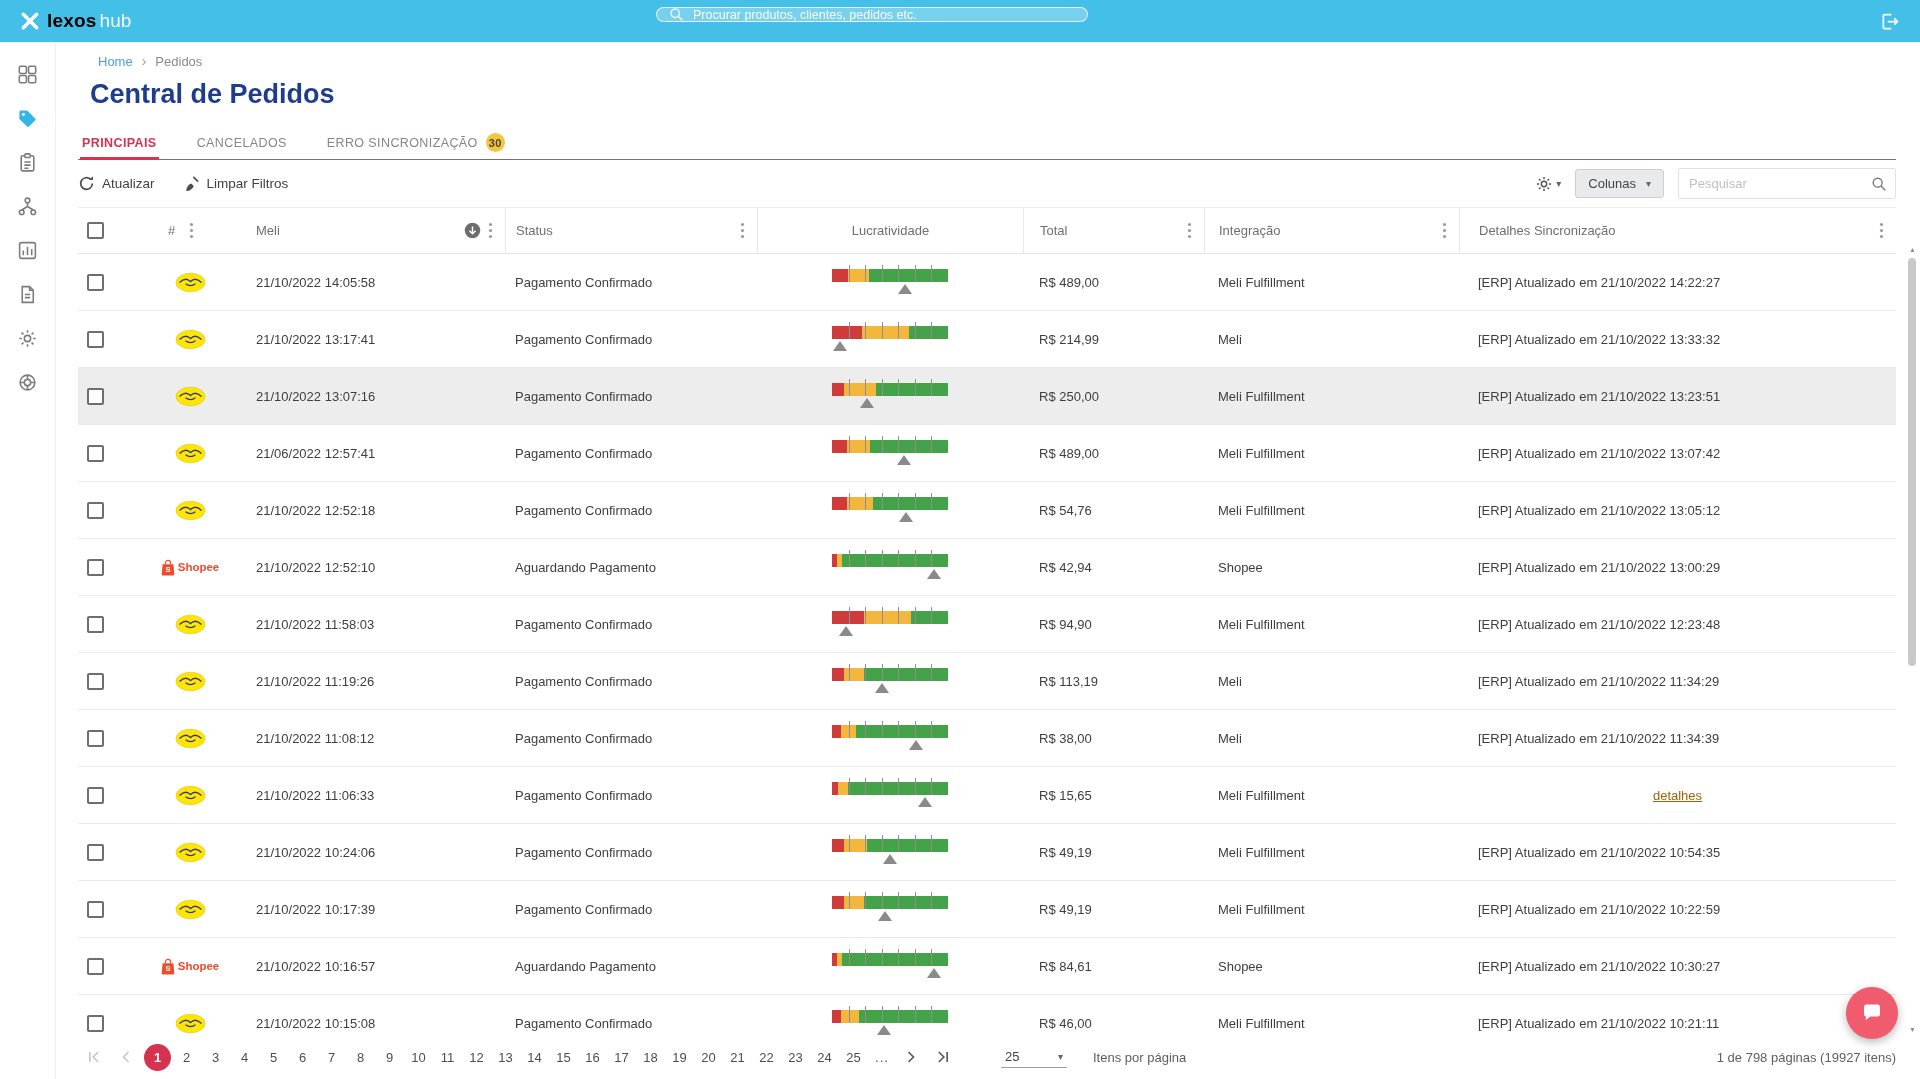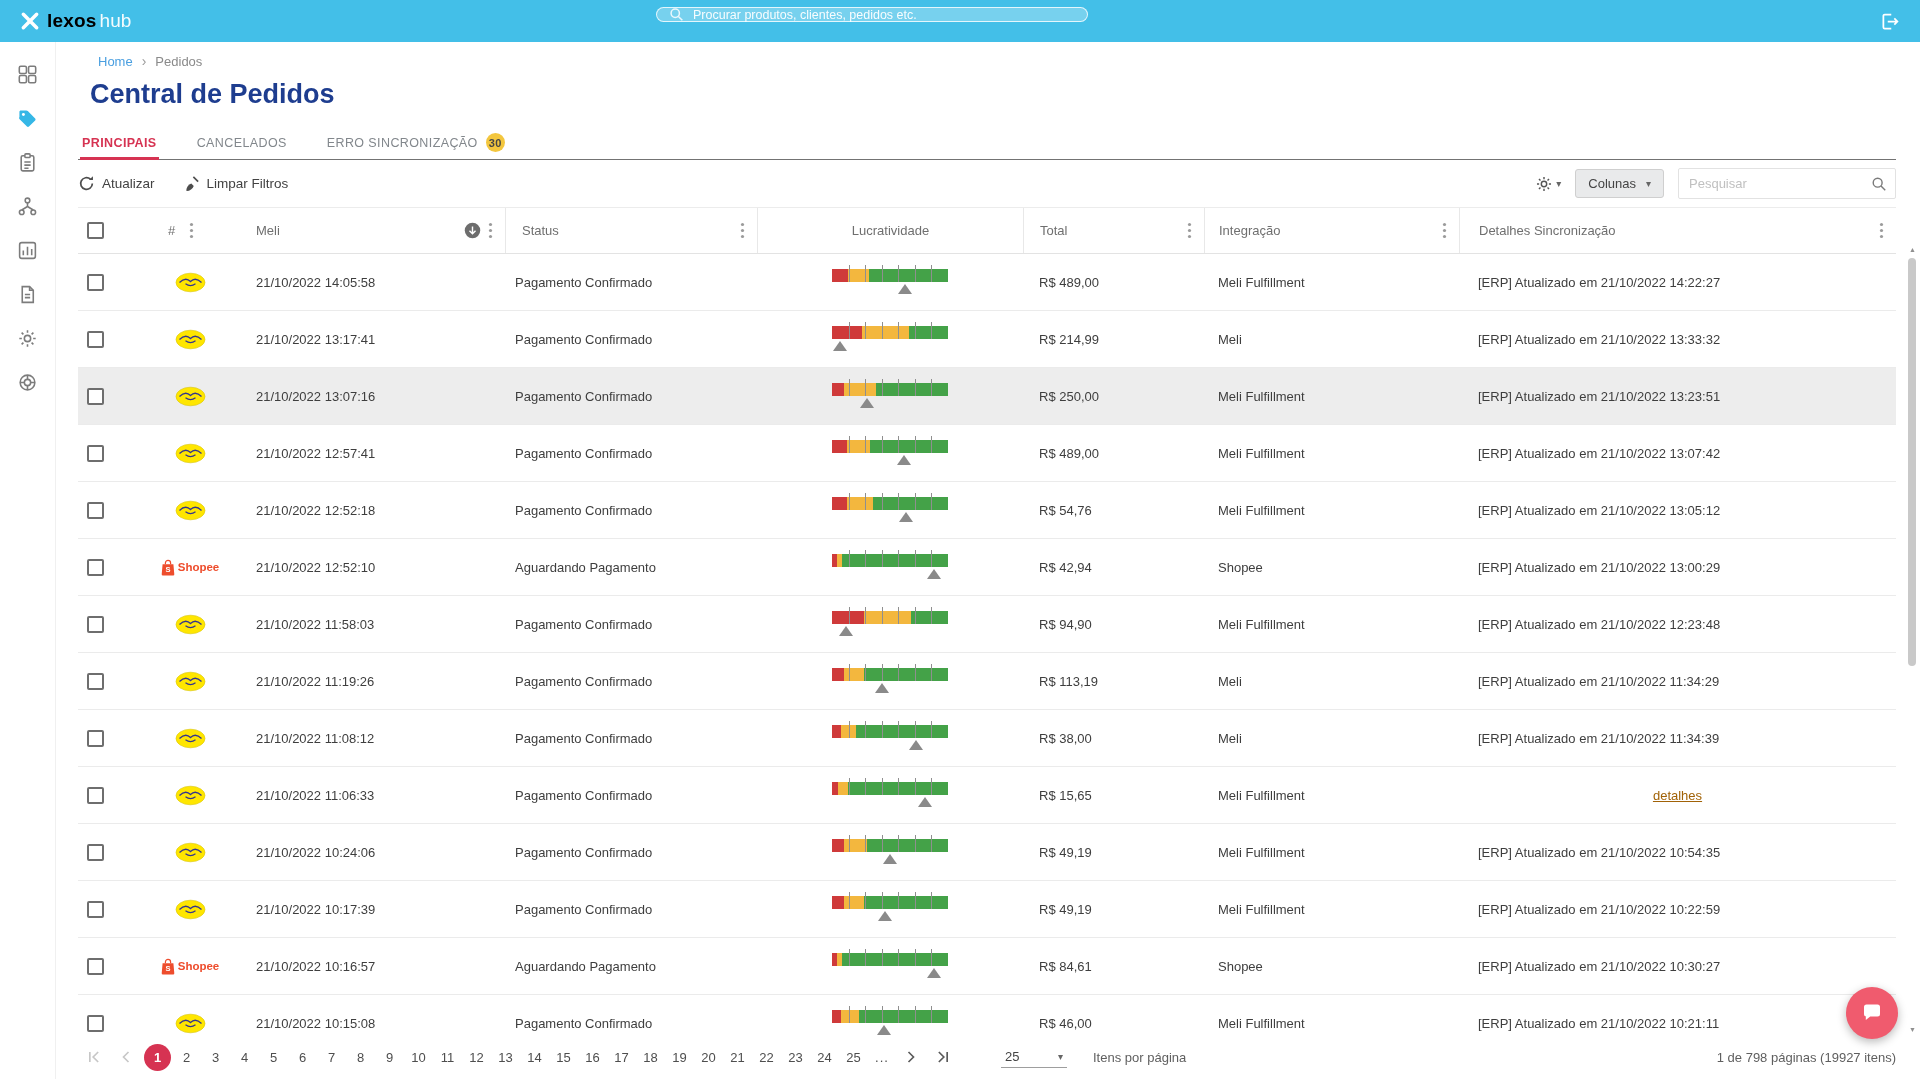--- a/index.html
+++ b/index.html
@@ -49,21 +49,21 @@
   .toolbar-search input::placeholder { color:#c0c0c0; }
 
   
   .thead, .trow { display:grid; grid-template-columns:57px 110px 260px 252px 266px 181px 255px 1fr; align-items:center; }
   .thead { height:46px; color:#6f6f6f; font-size:13px; border-bottom:1px solid #e3e3e3; flex:none; }
   .th { display:flex; align-items:center; height:100%; }
   .th.bl { border-left:1px solid #e8e8e8; }
   .th.ctr { justify-content:center; }
   .th.c1 { padding-left:33px; }
   .th.c2 { padding-left:11px; }
-  .th.c3 { padding-left:16px; }
+  .th.c3 { padding-left:10px; }
   .th.c5 { padding-left:16px; }
   .th.c6 { padding-left:14px; }
   .th.c7 { padding-left:19px; }
   .th-label { white-space:nowrap; }
   .dots { width:5px; height:17px; fill:#9b9b9b; margin-left:auto; margin-right:12px; cursor:pointer; flex:none; }
   .th.c1 .dots { margin-left:14px; margin-right:0; }
   .sorticon { width:17px; height:17px; margin-left:auto; cursor:pointer; flex:none; }
   .sorticon + .dots { margin-left:7px; }
   .tbody { flex:1; min-height:0; overflow:hidden; }
   .trow { height:57px; border-bottom:1px solid #ebebeb; font-size:13px; color:#3e3e3e; cursor:default; background:#fff; }
@@ -408,21 +408,21 @@
         <div class="td c0">
           <span class="cb"></span>
         </div>
         <div class="td c1">
           <svg width="31" height="21" viewBox="0 0 31 21">
             <ellipse cx="15.5" cy="10.5" rx="14.5" ry="9.3" fill="#FFE600" stroke="#d8c400" stroke-width="0.6"></ellipse>
             <path d="M4.5 10.5 C8.5 6.5, 12.5 6.5, 15.5 9.5 C18.5 6.5, 22.5 6.5, 26.5 10.5" fill="none" stroke="#33348e" stroke-width="1.3"></path>
             <path d="M10.5 11.8 C13.5 14, 17.5 14, 20.5 11.8" fill="none" stroke="#33348e" stroke-width="1.2"></path>
           </svg>
         </div>
-        <div class="td c2">21/10/2022 12:57:41</div>
+        <div class="td c2">21/06/2022 12:57:41</div>
         <div class="td c3">Pagamento Confirmado</div>
         <div class="td c4">
           <div class="profit">
             <div class="pbar" style="background:linear-gradient(to right, #cf3a3a 0 13%, #f3b73e 13% 33%, #44a248 33% 100%)">
               <i class="tick" style="left:14.29%"></i>
               <i class="tick" style="left:28.57%"></i>
               <i class="tick" style="left:42.86%"></i>
               <i class="tick" style="left:57.14%"></i>
               <i class="tick" style="left:71.43%"></i>
               <i class="tick" style="left:85.71%"></i>

